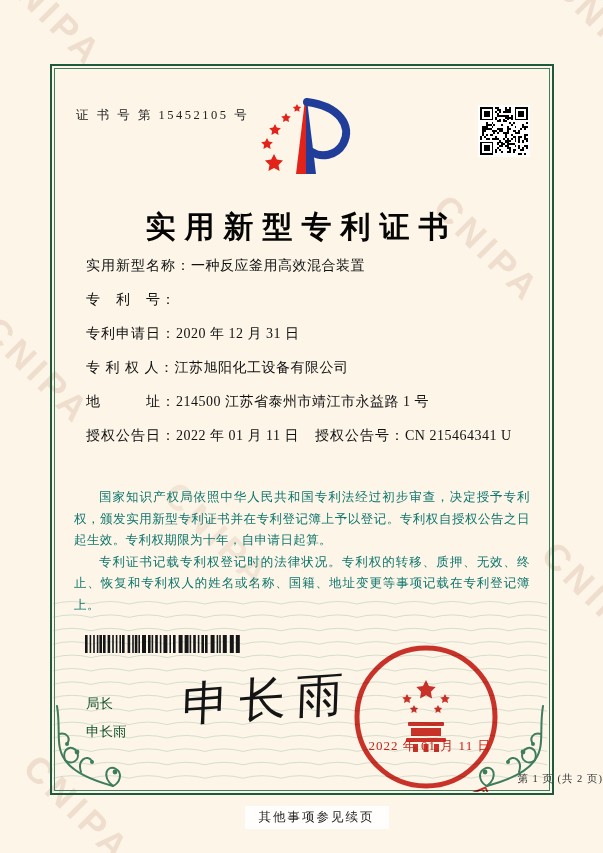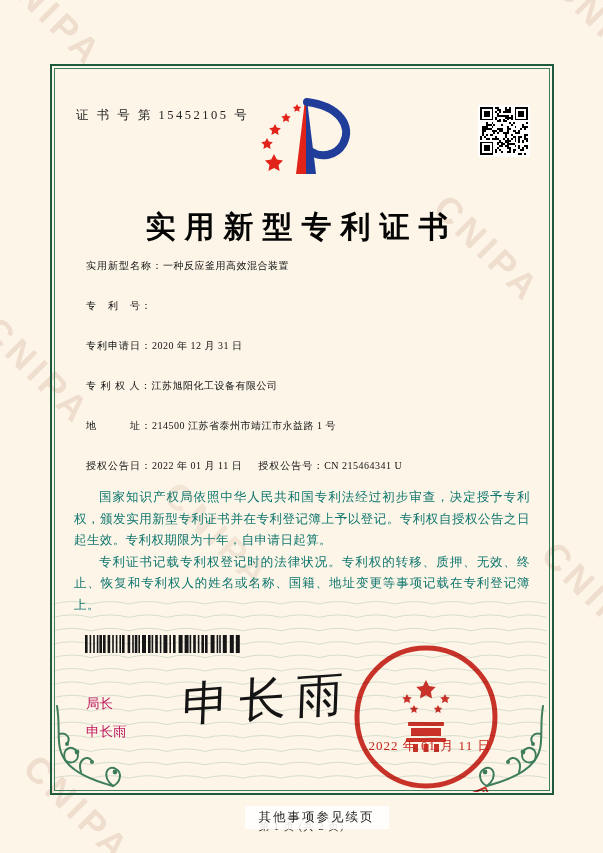--- a/index.html
+++ b/index.html
@@ -34,58 +34,58 @@
   .cert-no{position:absolute;left:76px;top:107px;font-size:12.5px;letter-spacing:2.5px;color:#222;z-index:2;font-family:Liberation Serif, serif;}
   .logo{position:absolute;left:243px;top:96px;width:118px;height:80px;z-index:2;}
   .qr{position:absolute;left:478px;top:105px;width:48px;height:48px;background:#fff;padding:2px;z-index:2;}
   .title{
     position:absolute;left:0;top:178px;width:100%;text-align:center;
     font-size:30px;font-weight:bold;letter-spacing:9px;color:#050505;z-index:2;margin-top:29px;
   }
   
   .fields{
     position:absolute;left:86px;top:256px;width:440px;z-index:2;
-    display:flex;flex-direction:column;gap:20px;font-size:10px;line-height:20px;text-align:right;
+    display:flex;flex-direction:column;gap:14px;font-size:14px;line-height:20px;text-align:right;
   }
   .field-row{display:flex;align-items:baseline;}
   .field-label{white-space:pre;letter-spacing:1px;color:#111;}
   .field-value{white-space:pre;letter-spacing:0.5px;color:#111;}
   .grant-col{margin-left:16px;display:flex;}
   
   .legal{
     position:absolute;left:74px;top:487px;width:456px;z-index:2;
     font-size:12.5px;line-height:21.5px;letter-spacing:0.4px;color:#0f766e;
     text-align:justify;
   }
   .legal p{margin:0;text-indent:2em;}
   
   .barcode{position:absolute;left:85px;top:635px;width:156px;height:18px;z-index:2;}
   
   .director{
     position:absolute;left:86px;top:690px;z-index:2;
     font-family:"Liberation Sans","DejaVu Sans",sans-serif;
-    font-size:13.5px;line-height:28px;color:#be185d;
+    font-size:13.5px;line-height:28px;color:#14532d;
   }
   .signature{
     position:absolute;left:182px;top:668px;z-index:3;
     font-size:47px;letter-spacing:10px;color:#141414;
     transform:rotate(-4deg) skewX(-6deg);white-space:nowrap;
   }
   .seal{position:absolute;left:351px;top:642px;width:150px;height:150px;z-index:2;opacity:0.92;mix-blend-mode:multiply;}
   .seal-date{
     position:absolute;left:360px;top:737px;z-index:4;width:140px;text-align:center;
     font-size:13px;letter-spacing:1px;color:#c8221a;white-space:nowrap;
   }
   .ornament{position:absolute;z-index:2;width:74px;height:86px;}
   .ornament-left{left:53px;top:704px;}
   .ornament-right{left:473px;top:704px;transform:scaleX(-1);}
   
   .page-footer{
-    position:absolute;left:0;top:772px;width:100%;text-align:center;z-index:2;
-    font-size:10.5px;letter-spacing:1px;color:#333;margin-top:48px;
+    position:absolute;left:0;top:772px;width:100%;text-align:right;z-index:2;
+    font-size:10.5px;letter-spacing:1px;color:#333;
   }
   .note-wrap{position:absolute;left:0;top:806px;width:100%;text-align:center;z-index:2;}
   .note{
     display:inline-block;background:rgba(255,255,255,0.85);padding:3px 14px;
     font-size:12.5px;letter-spacing:2px;color:#1d1d1d;margin-left:30px;
   }
 </style>
 </head>
 <body>
 

